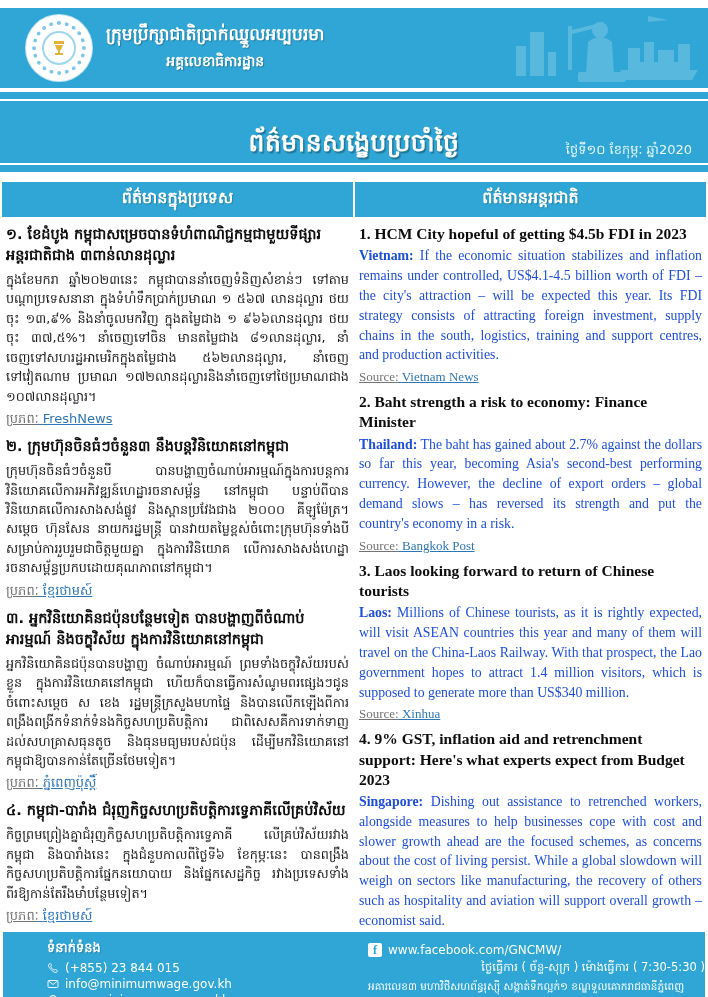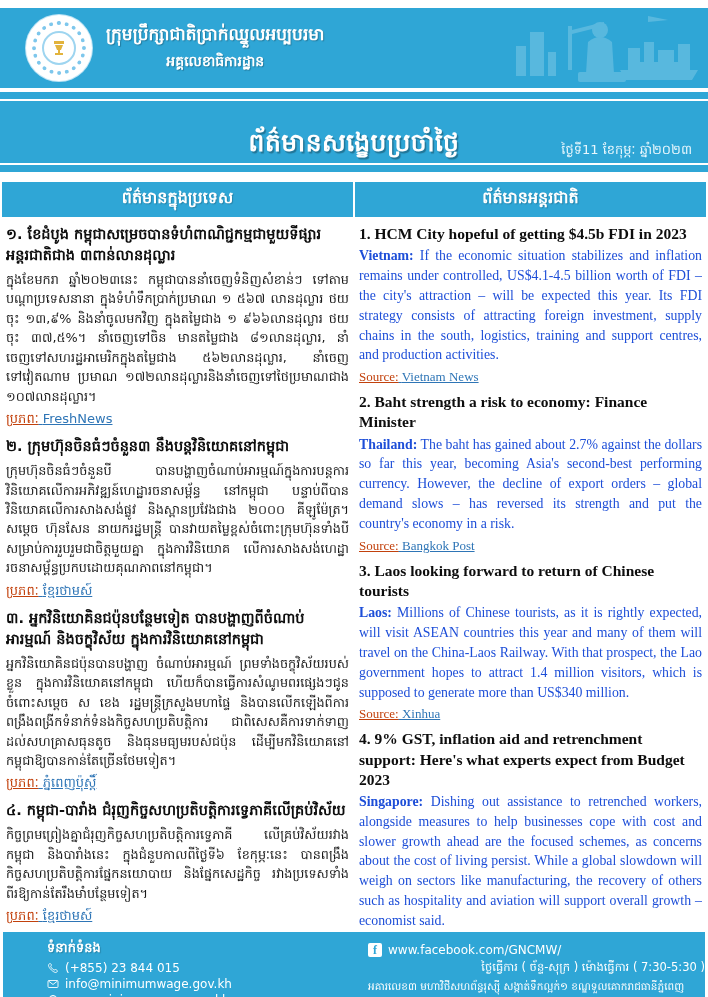--- a/index.html
+++ b/index.html
@@ -31,21 +31,21 @@
   .col-header { background:#2fa6d6; color:#ffffff; font-weight:bold; text-align:center; font-size: 16px; padding: 5px 0 6px; text-shadow: 1px 1px 1px rgba(0,0,0,.2); }
   .article { padding: 7px 4px 0 4px; }
   .art-title-km { font-weight: bold; color:#0d0d0d; font-size: 14.5px; line-height: 1.45; }
   .art-body-km { color:#1a1a1a; font-size: 12.8px; line-height: 1.52; text-align: justify; margin-top: 4px; }
   .eng { font-family: "Liberation Serif", serif; }
   .art-title-en { font-weight: bold; color:#0d0d0d; font-size: 15.5px; line-height: 1.3; }
   .art-body-en { color:#1d4ed8; font-size: 13.8px; line-height: 1.44; text-align: justify; margin-top: 2px; }
   .lead { font-weight: bold; }
   .source-row { margin-top: 4px; font-size: 13px; }
   .source-row a { color: #2e75b6; text-decoration: underline; cursor: pointer; }
-  .source-label { color: #c2410c; text-decoration: underline; }
+  .source-label { color: #737373; text-decoration: underline; }
 
   
   .footer { position: absolute; left: 3px; right: 3px; bottom: 3px; height: 70px; background: #2fa6d6; color: #ffffff; display: flex; padding: 7px 0 6px 0; }
   .f-left { width: 355px; padding-left: 44px; }
   .f-right { flex: 1; padding-left: 10px; padding-top: 2px; }
   .f-head { font-weight: bold; font-size: 13px; margin-bottom: 3px; text-shadow: 1px 1px 1px rgba(0,0,0,.2); }
   .f-row { display: flex; align-items: center; gap: 6px; font-size: 12px; margin-top: 2px; }
   .f-row svg { flex: 0 0 auto; }
   .fb-badge { width: 14px; height: 14px; background: #ffffff; color: #2fa6d6; border-radius: 2px; font-weight: bold; font-size: 12px; line-height: 14px; text-align: center; font-family: "Liberation Serif", serif; }
   .f-small { font-size: 11.5px; margin-top: 3px; text-align: right; }
@@ -92,21 +92,21 @@
         <rect x="70" y="64" width="48" height="10" rx="2"></rect>
         <path d="M140 8 L160 12 L140 14 Z"></path>
       </g>
     </svg>
   </div>
 
   <div class="band-wrap">
     <div class="band-strip"></div>
     <div class="band-main">
       <div class="band-title" lang="km">ព័ត៌មានសង្ខេបប្រចាំថ្ងៃ</div>
-      <div class="band-date" lang="km">ថ្ងៃទី11 ខែកុម្ភៈ ឆ្នាំ២០២៣</div>
+      <div class="band-date" lang="km">ថ្ងៃទី១០ ខែកុម្ភៈ ឆ្នាំ2020</div>
     </div>
     <div class="band-strip"></div>
   </div>
 
   <div class="main">
 
     <div class="col">
       <div class="col-header" lang="km">ព័ត៌មានក្នុងប្រទេស</div>
 
       <div class="article">

